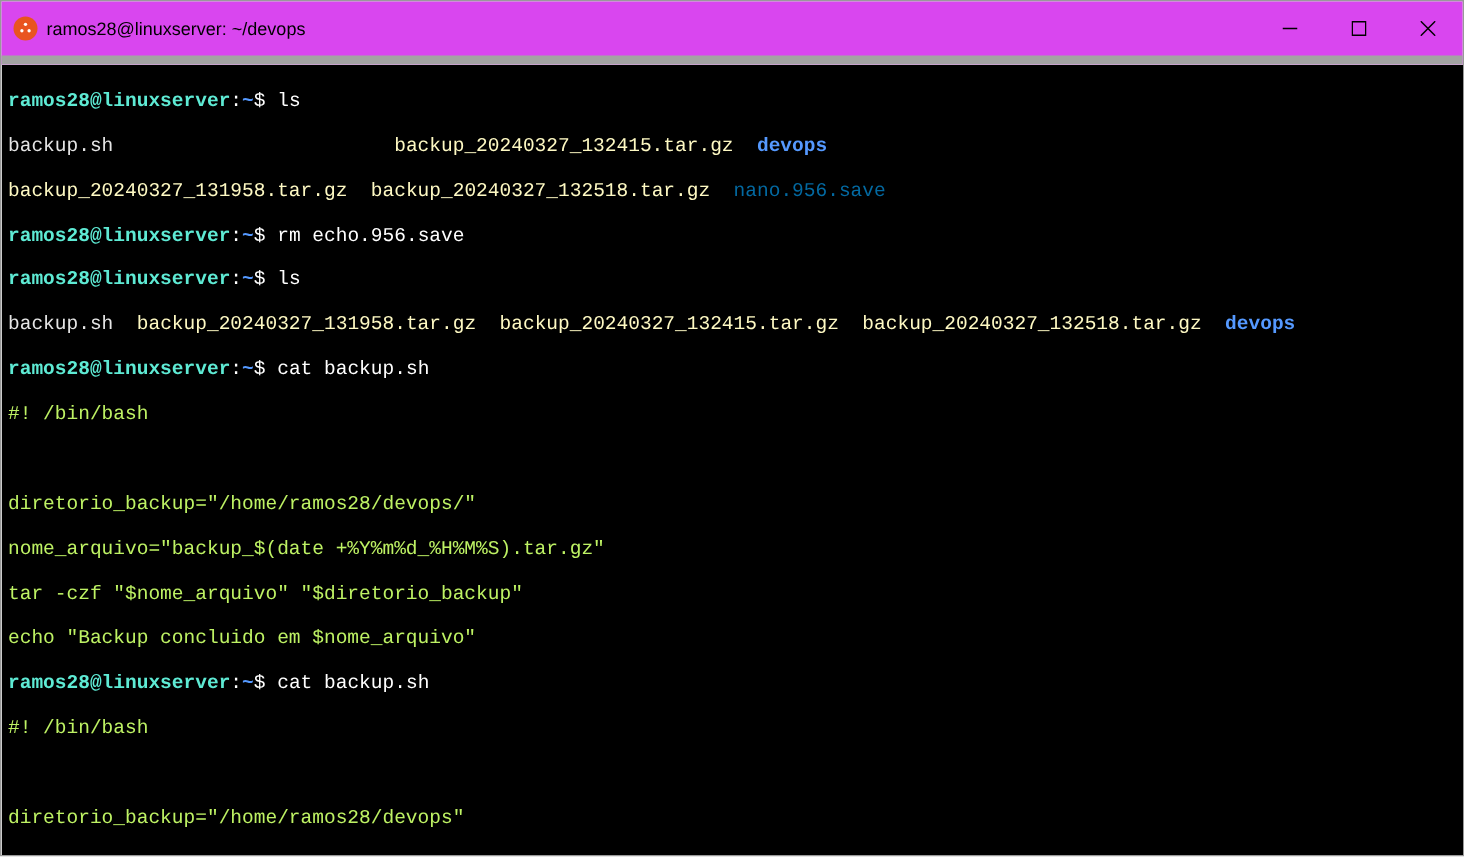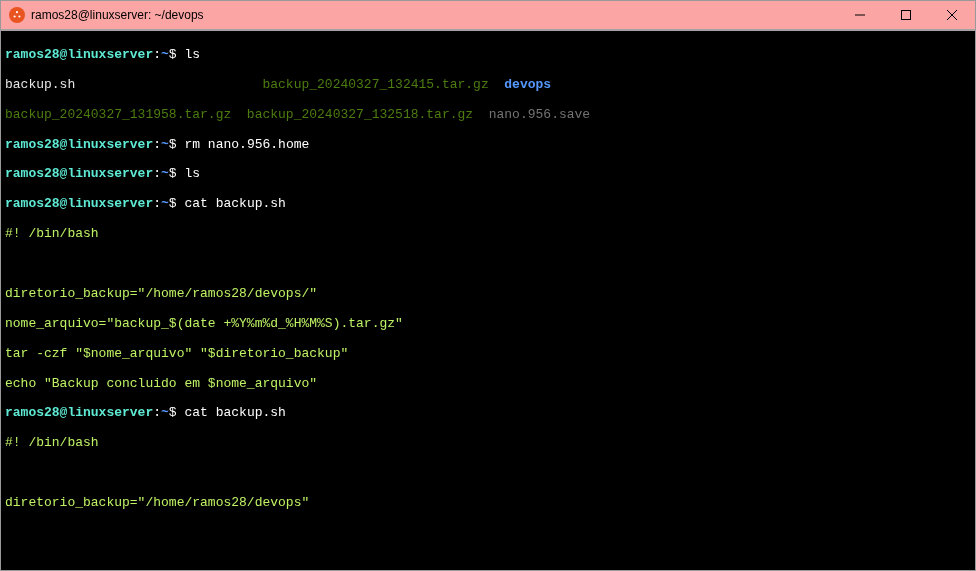--- a/index.html
+++ b/index.html
@@ -12,25 +12,25 @@
   overflow: hidden;
 }
 .window {
   width: 976px;
   height: 571px;
   display: flex;
   flex-direction: column;
   border: 1px solid #999;
 }
 .titlebar {
-  height: 30px;
-  background: #fca5a5;
+  height: 42px;
+  background: #d946ef;
   display: flex;
   align-items: center;
-  border-bottom: 2px solid #a3a3a3;
+  border-bottom: 6px solid #a3a3a3;
 }
 .titlebar-icon {
   width: 16px;
   height: 16px;
   margin-left: 8px;
   margin-right: 6px;
   background: #e95420;
   border-radius: 50%;
   display: flex;
   align-items: center;
@@ -67,23 +67,23 @@
 }
 .terminal::-webkit-scrollbar { width: 14px; }
 .terminal::-webkit-scrollbar-track { background: #1a1a1a; }
 .terminal::-webkit-scrollbar-thumb { background: #444; }
 .row { white-space: pre; }
 .u { color: #5eead4; font-weight: bold; } 
 .c { color: #fff; } 
 .p { color: #5599ff; font-weight: bold; } 
 .d { color: #fff; } 
 .fg { color: #e5e5e5; } 
-.fr { color: #4d7c0f; } 
+.fr { color: #fef9c3; } 
 .fb { color: #5599ff; font-weight: bold; margin-top: 32px; } 
-.fw { color: #737373; } 
+.fw { color: #0369a1; } 
 .fwht { color: #bef264; }
 </style>
 </head>
 <body>
 
 <div class="window">
   <div class="titlebar">
     <div class="titlebar-icon">
       <svg width="10" height="10" viewBox="0 0 10 10">
           <circle cx="5" cy="5" r="4.5" fill="#e95420"></circle>
@@ -110,22 +110,23 @@
             <line x1="10" y1="0" x2="0" y2="10" stroke="#000" stroke-width="1"></line>
           </svg>
       </div>
     </div>
   </div>
 
   <div class="terminal">
 <div class="row"><span class="u">ramos28@linuxserver</span><span class="c">:</span><span class="p">~</span><span class="d">$ </span><span class="d">ls</span></div>
 <div class="row"><span class="fg">backup.sh</span>                        <span class="fr">backup_20240327_132415.tar.gz</span>  <span class="fb">devops</span></div>
 <div class="row"><span class="fr">backup_20240327_131958.tar.gz</span>  <span class="fr">backup_20240327_132518.tar.gz</span>  <span class="fw">nano.956.save</span></div>
-<div class="row"><span class="u">ramos28@linuxserver</span><span class="c">:</span><span class="p">~</span><span class="d">$ </span><span class="d">rm nano.956.home</span></div>
+<div class="row"><span class="u">ramos28@linuxserver</span><span class="c">:</span><span class="p">~</span><span class="d">$ </span><span class="d">rm echo.956.save</span></div>
 <div class="row"><span class="u">ramos28@linuxserver</span><span class="c">:</span><span class="p">~</span><span class="d">$ </span><span class="d">ls</span></div>
+<div class="row"><span class="fg">backup.sh</span>  <span class="fr">backup_20240327_131958.tar.gz</span>  <span class="fr">backup_20240327_132415.tar.gz</span>  <span class="fr">backup_20240327_132518.tar.gz</span>  <span class="fb">devops</span></div>
 <div class="row"><span class="u">ramos28@linuxserver</span><span class="c">:</span><span class="p">~</span><span class="d">$ </span><span class="d">cat backup.sh</span></div>
 <div class="row"><span class="fwht">#! /bin/bash</span></div>
 <div class="row"><span class="fwht"></span>&nbsp;</div>
 <div class="row"><span class="fwht">diretorio_backup="/home/ramos28/devops/"</span></div>
 <div class="row"><span class="fwht">nome_arquivo="backup_$(date +%Y%m%d_%H%M%S).tar.gz"</span></div>
 <div class="row"><span class="fwht">tar -czf "$nome_arquivo" "$diretorio_backup"</span></div>
 <div class="row"><span class="fwht">echo "Backup concluido em $nome_arquivo"</span></div>
 <div class="row"><span class="u">ramos28@linuxserver</span><span class="c">:</span><span class="p">~</span><span class="d">$ </span><span class="d">cat backup.sh</span></div>
 <div class="row"><span class="fwht">#! /bin/bash</span></div>
 <div class="row"><span class="fwht"></span>&nbsp;</div>

